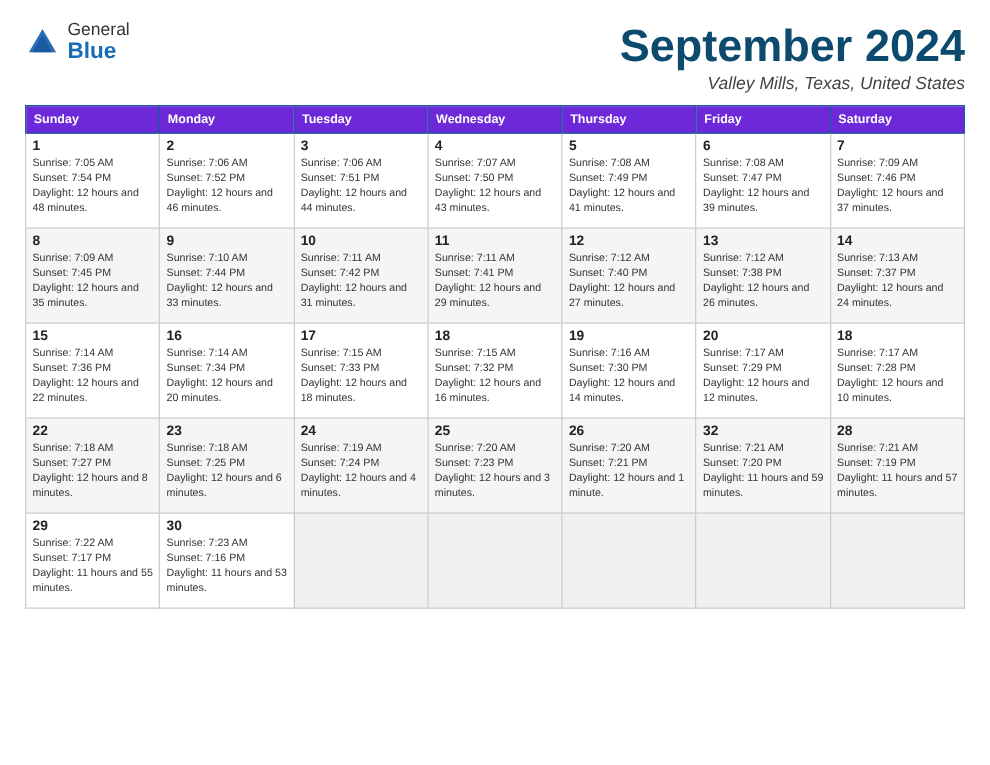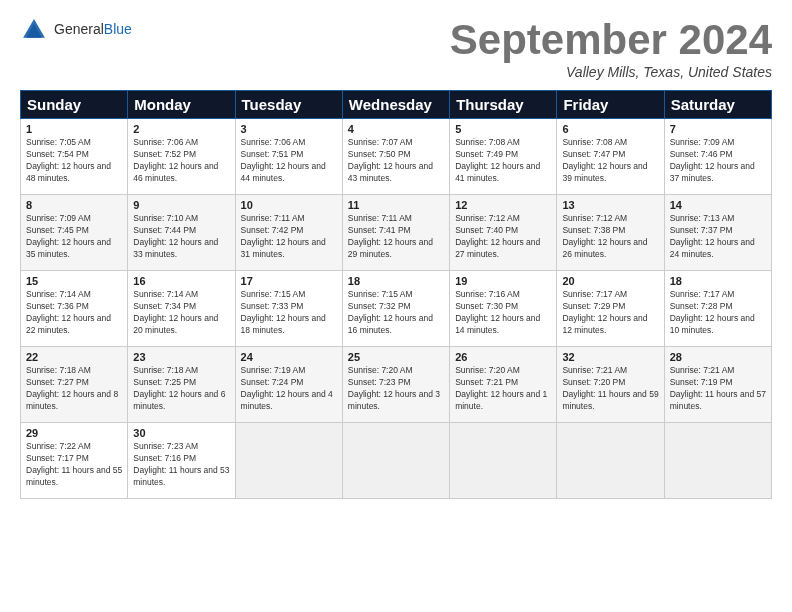--- a/index.html
+++ b/index.html
@@ -21,50 +21,51 @@
       align-items: flex-start;
       margin-bottom: 10px;
     }
     .logo {
       display: flex;
       align-items: center;
       gap: 6px;
     }
     .logo-text {
       display: flex;
+      flex-direction: column;
       line-height: 1.1;
     }
     .logo-icon {
       width: 28px;
       height: 28px;
     }
     .title-block {
       text-align: right;
     }
     .month-title {
-      font-size: 42px;
+      font-size: 36px;
       font-weight: bold;
-      color: #737373;
+      color: #0c4a6e;
     }
     .location {
       font-size: 14px;
       color: #444;
       font-style: italic;
     }
     .calendar {
       width: 100%;
       border-collapse: collapse;
       font-size: 9.5px;
     }
     .calendar th {
-      background: #0f172a;
+      background: #6d28d9;
       color: #fff;
       text-align: left;
       padding: 5px 6px;
-      font-size: 15px;
+      font-size: 10px;
       font-weight: bold;
       border: 1px solid #1a5a9a;
     }
     .calendar td {
       border: 1px solid #ccc;
       vertical-align: top;
       padding: 4px 5px;
       width: calc(100% / 7);
       height: 76px;
       background: #fff;
@@ -92,21 +93,21 @@
 
 <div class="page">
   <div class="header">
     <div class="logo">
       <svg class="logo-icon" viewBox="0 0 36 36">
         <polygon points="18,4 32,28 4,28" fill="#2a6db5"></polygon>
         <polygon points="18,10 28,28 8,28" fill="#1a5aa0"></polygon>
       </svg>
       <div class="logo-text">
         <span style="font-size:14px;color:#333;">General</span>
-        <span style="font-size:14px;color:#1a6bb5;font-weight:normal;">Blue</span>
+        <span style="font-size:18px;color:#1a6bb5;font-weight:bold;">Blue</span>
       </div>
     </div>
     <div class="title-block">
       <div class="month-title">September 2024</div>
       <div class="location">Valley Mills, Texas, United States</div>
     </div>
   </div>
 
   <table class="calendar">
     <thead>

